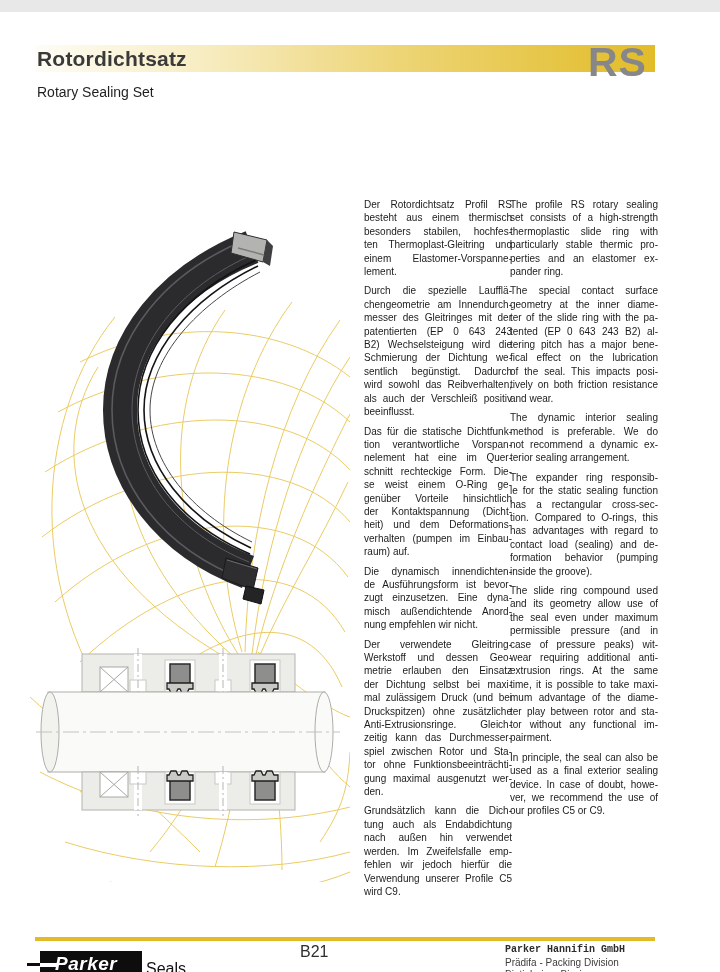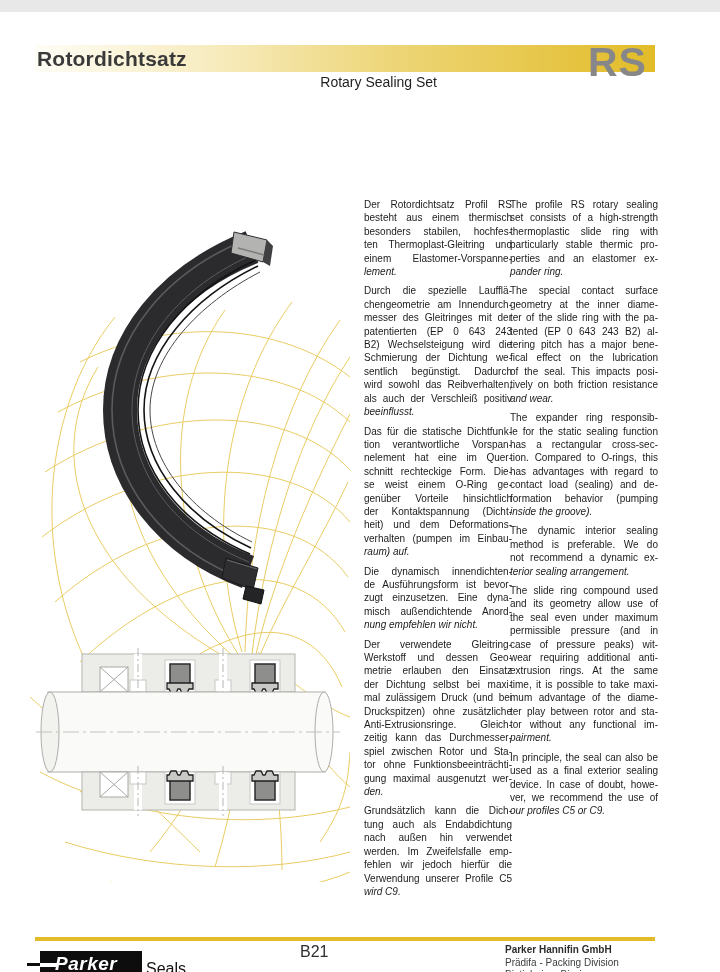--- a/index.html
+++ b/index.html
@@ -11,51 +11,51 @@
   
   .accent-bar{
     position:absolute;left:35px;top:33px;width:620px;height:27px;
     background:linear-gradient(90deg,#FEFDF6 0%,#F7ECC0 28%,#EDD577 58%,#E2BC28 100%);
   }
   .title-de{
     position:absolute;left:37px;top:33px;width:400px;
     font-size:21px;font-weight:bold;color:#3a3a3a;line-height:27px;letter-spacing:0.2px;
   }
   .title-en{
-    position:absolute;left:37px;top:62px;width:400px;
-    font-size:14px;color:#1f1f1f;line-height:17px;text-align:right;
+    position:absolute;left:37px;top:72px;width:400px;
+    font-size:14px;color:#1f1f1f;line-height:17px;
   }
   .profile-code{
     position:absolute;left:588px;top:28px;width:70px;
     font-size:41px;font-weight:bold;color:#87878A;line-height:45px;letter-spacing:1px;
   }
   
   .figure-area{position:absolute;left:20px;top:140px;width:330px;height:730px;}
   
   .col{position:absolute;top:186px;width:148px;font-size:10px;line-height:13.4px;}
   .col-de{left:364px;}
   .col-en{left:510px;}
   .para{margin:0 0 6px 0;}
   .jline{text-align:justify;text-align-last:justify;white-space:normal;}
-  .jline.last{text-align-last:left;font-style:italic;}
+  .jline.last{text-align-last:left;}
   
   .footer-rule{position:absolute;left:35px;top:925px;width:620px;height:4px;background:#E2BC28;}
   .parker-box{
     position:absolute;left:40px;top:939px;width:102px;height:27px;background:#0d0d0d;
   }
   .parker-word{
     position:absolute;left:15px;top:2px;
     color:#ffffff;font-size:19px;font-weight:bold;font-style:italic;letter-spacing:0.5px;
   }
   .parker-bar-in{position:absolute;left:0;top:12px;width:17px;height:4px;background:#ffffff;}
   .parker-bar-out{position:absolute;left:27px;top:951px;width:14px;height:3px;background:#0d0d0d;}
   .seals-word{position:absolute;left:146px;top:948px;font-size:16px;color:#111111;}
   .page-number{position:absolute;left:300px;top:931px;width:84px;text-align:left;font-size:16px;color:#2e2e2e;}
   .company{position:absolute;left:505px;top:932px;font-size:10px;line-height:12.5px;color:#3c3c3c;}
-  .company .co-name{font-weight:bold;color:#2c2c2c;}
+  .company .co-name{font-weight:bold;color:#2c2c2c;font-family:Liberation Mono, monospace;}
 </style>
 </head>
 <body>
 
 <div class="page">
 
   <div class="accent-bar"></div>
   <div class="title-de">Rotordichtsatz</div>
   <div class="title-en">Rotary Sealing Set</div>
   <div class="profile-code">RS</div>
@@ -240,34 +240,34 @@
         <div class="jline">geometry at the inner diame-</div>
         <div class="jline">ter of the slide ring with the pa-</div>
         <div class="jline">tented (EP 0 643 243 B2)  al-</div>
         <div class="jline">tering pitch has a major bene-</div>
         <div class="jline">fical effect on the lubrication</div>
         <div class="jline">of the seal. This impacts posi-</div>
         <div class="jline">tively on both friction resistance</div>
         <div class="jline last">and wear.</div>
       </div>
       <div class="para">
+        <div class="jline">The dynamic interior sealing</div>
+        <div class="jline">method is preferable. We do</div>
+        <div class="jline">not recommend a dynamic ex-</div>
+        <div class="jline last">terior sealing arrangement.</div>
+      </div>
+      <div class="para">
         <div class="jline">The expander ring responsib-</div>
         <div class="jline">le for the static sealing function</div>
         <div class="jline">has a rectangular cross-sec-</div>
         <div class="jline">tion. Compared to O-rings, this</div>
         <div class="jline">has advantages with regard to</div>
         <div class="jline">contact load (sealing) and de-</div>
         <div class="jline">formation behavior (pumping</div>
         <div class="jline last">inside the groove).</div>
-      </div>
-      <div class="para">
-        <div class="jline">The dynamic interior sealing</div>
-        <div class="jline">method is preferable. We do</div>
-        <div class="jline">not recommend a dynamic ex-</div>
-        <div class="jline last">terior sealing arrangement.</div>
       </div>
       <div class="para">
         <div class="jline">The slide ring compound used</div>
         <div class="jline">and its geometry allow use of</div>
         <div class="jline">the seal even under maximum</div>
         <div class="jline">permissible pressure (and in</div>
         <div class="jline">case of pressure peaks) wit-</div>
         <div class="jline">wear requiring additional anti-</div>
         <div class="jline">extrusion rings. At the same</div>
         <div class="jline">time, it is possible to take maxi-</div>

